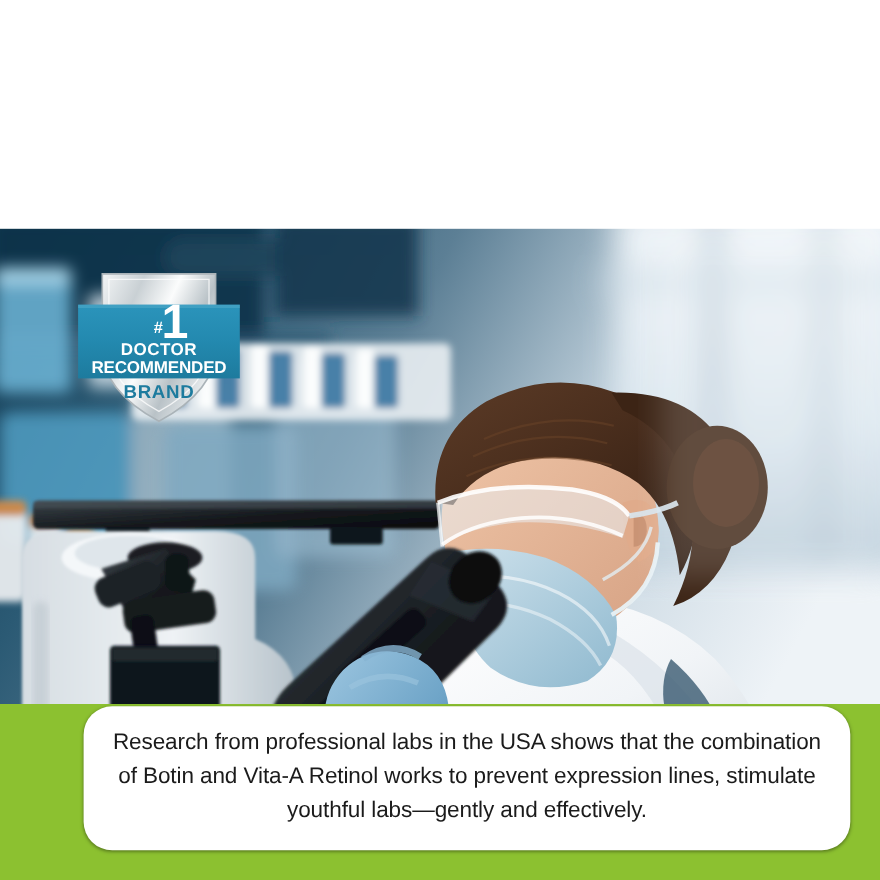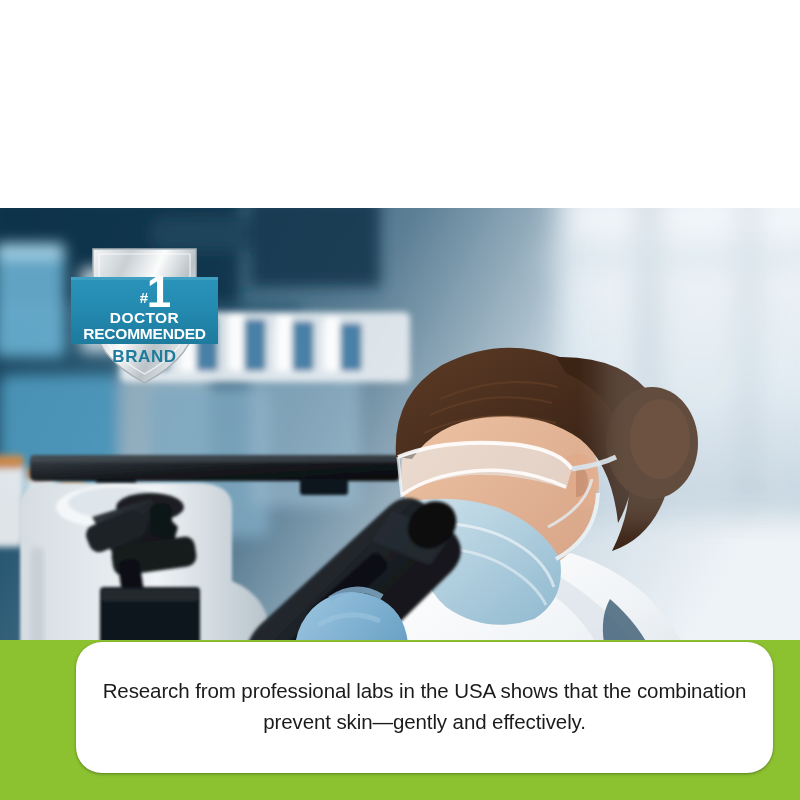--- a/index.html
+++ b/index.html
@@ -369,17 +369,18 @@
 
       <text x="81.5" y="119" text-anchor="middle" font-family="Liberation Sans, sans-serif" font-size="17" font-weight="bold" fill="#1d7b9e" letter-spacing="0.6">BRAND</text>
     </svg>
   </div>
 
   <div class="green-band"></div>
 
   <div class="caption-card">
     <div class="caption-text">
       <span class="ln">Research from professional labs in the USA shows that the combination</span>
-      <span class="ln">prevent skin—gently and effectively.</span>
+      <span class="ln">of Botin and Vita-A Retinol works to prevent expression lines, stimulate</span>
+      <span class="ln">youthful labs—gently and effectively.</span>
     </div>
   </div>
 
 </div>
 
 </body></html>

